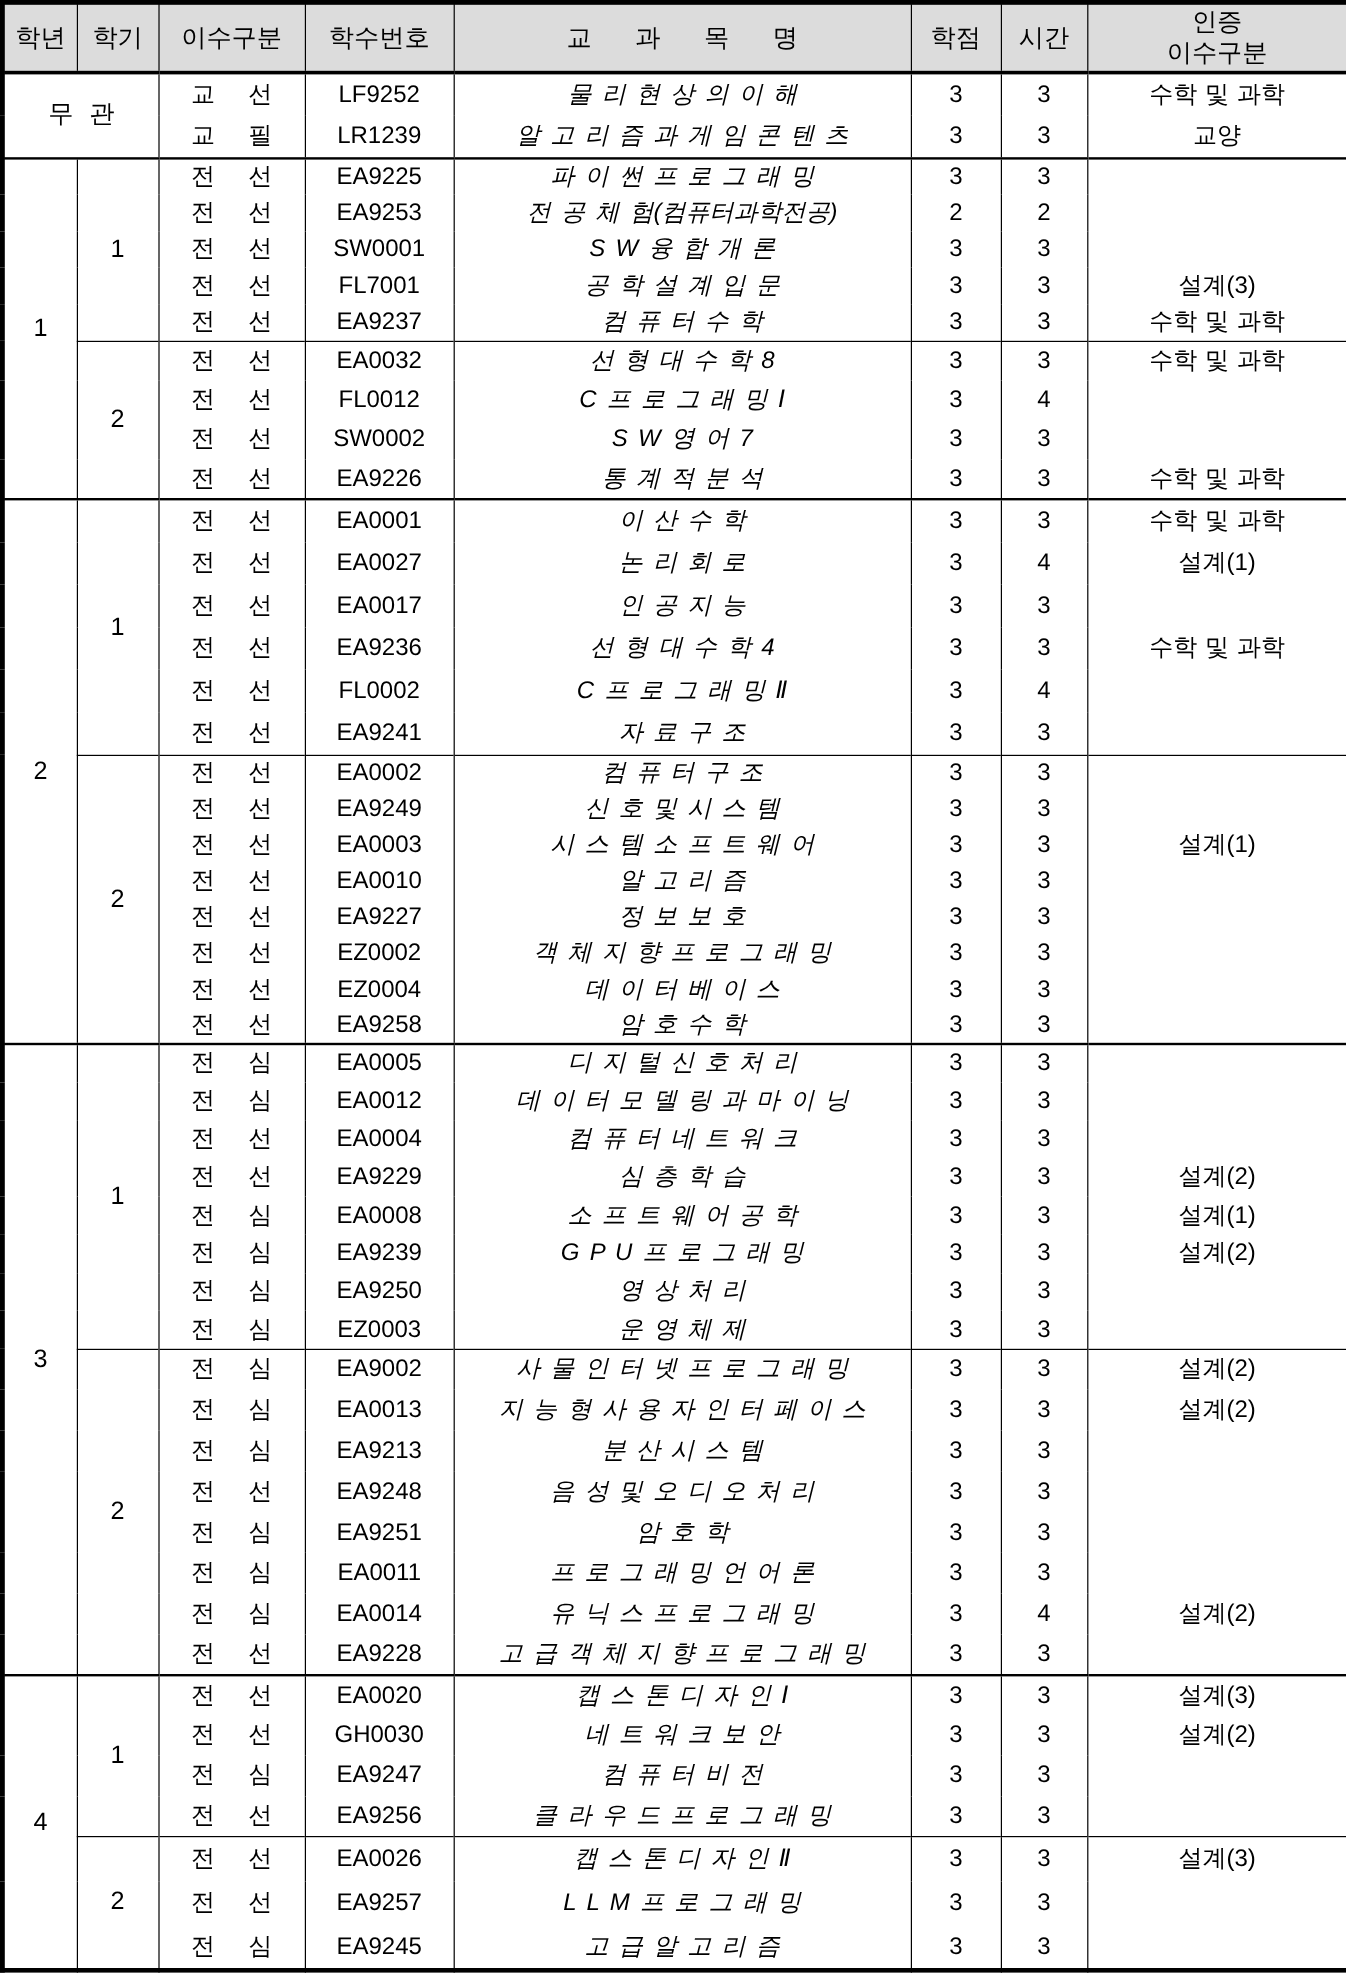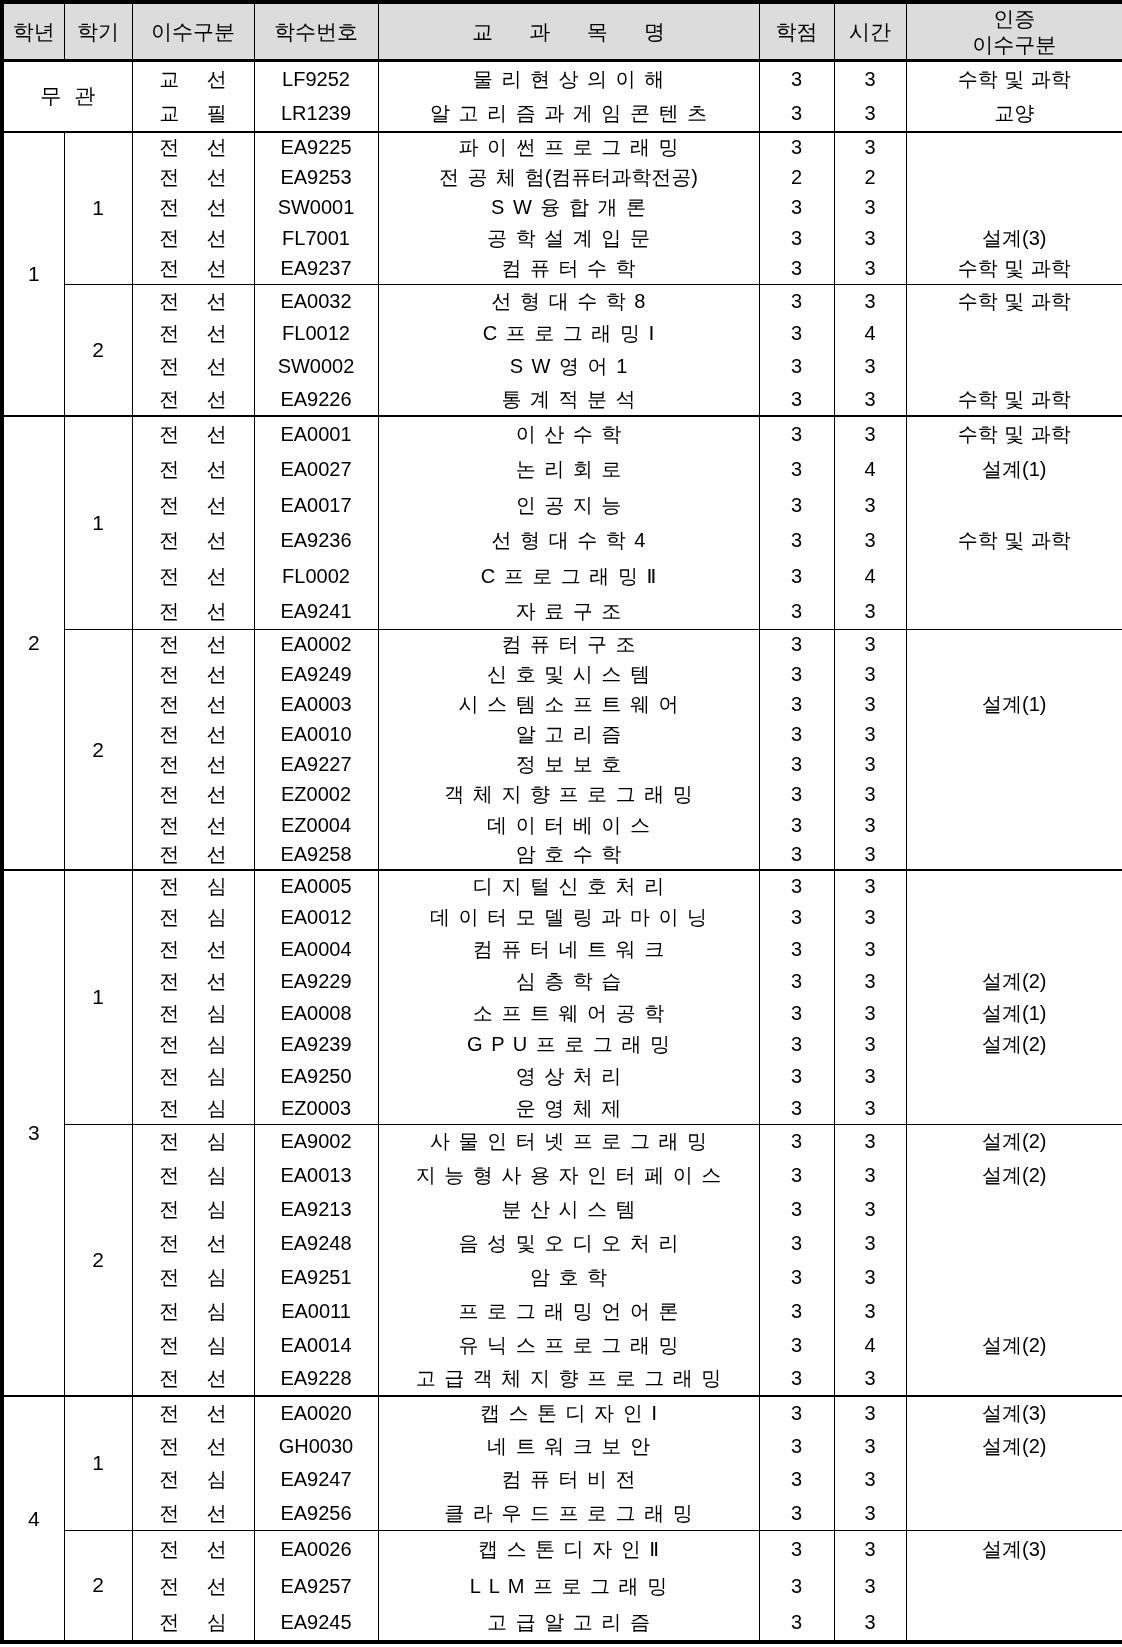--- a/index.html
+++ b/index.html
@@ -46,21 +46,21 @@
     line-height: 1.05;
     overflow: hidden;
     white-space: nowrap;
   }
   tbody tr.sem-start > td { border-top: 1px solid #000; }
   tbody tr.year-start > td { border-top: 2px solid #000; }
   td.col-year { font-size: 21px; word-spacing: 0.35em; }
   td.col-sem  { font-size: 21px; }
   td.col-type { word-spacing: 1.1em; }
   td.col-code { font-size: 20px; letter-spacing: 0px; }
-  td.col-name { word-spacing: 3px; }
+  td.col-name { word-spacing: 3px; font-style: italic; }
   td.col-cert { word-spacing: 1px; }
 </style>
 </head>
 <body>
 
 <div class="page">
   <table class="curriculum">
     <colgroup>
       <col style="width:62px">
       <col style="width:68px">
@@ -157,21 +157,21 @@
           <td class="col-type">전 선</td>
           <td class="col-code">FL0012</td>
           <td class="col-name">C 프 로 그 래 밍 Ⅰ</td>
           <td class="col-credits">3</td>
           <td class="col-hours">4</td>
           <td class="col-cert"></td>
         </tr>
         <tr style="height: 33px;">
           <td class="col-type">전 선</td>
           <td class="col-code">SW0002</td>
-          <td class="col-name">S W 영 어 1</td>
+          <td class="col-name">S W 영 어 7</td>
           <td class="col-credits">3</td>
           <td class="col-hours">3</td>
           <td class="col-cert"></td>
         </tr>
         <tr style="height: 33px;">
           <td class="col-type">전 선</td>
           <td class="col-code">EA9226</td>
           <td class="col-name">통 계 적 분 석</td>
           <td class="col-credits">3</td>
           <td class="col-hours">3</td>

